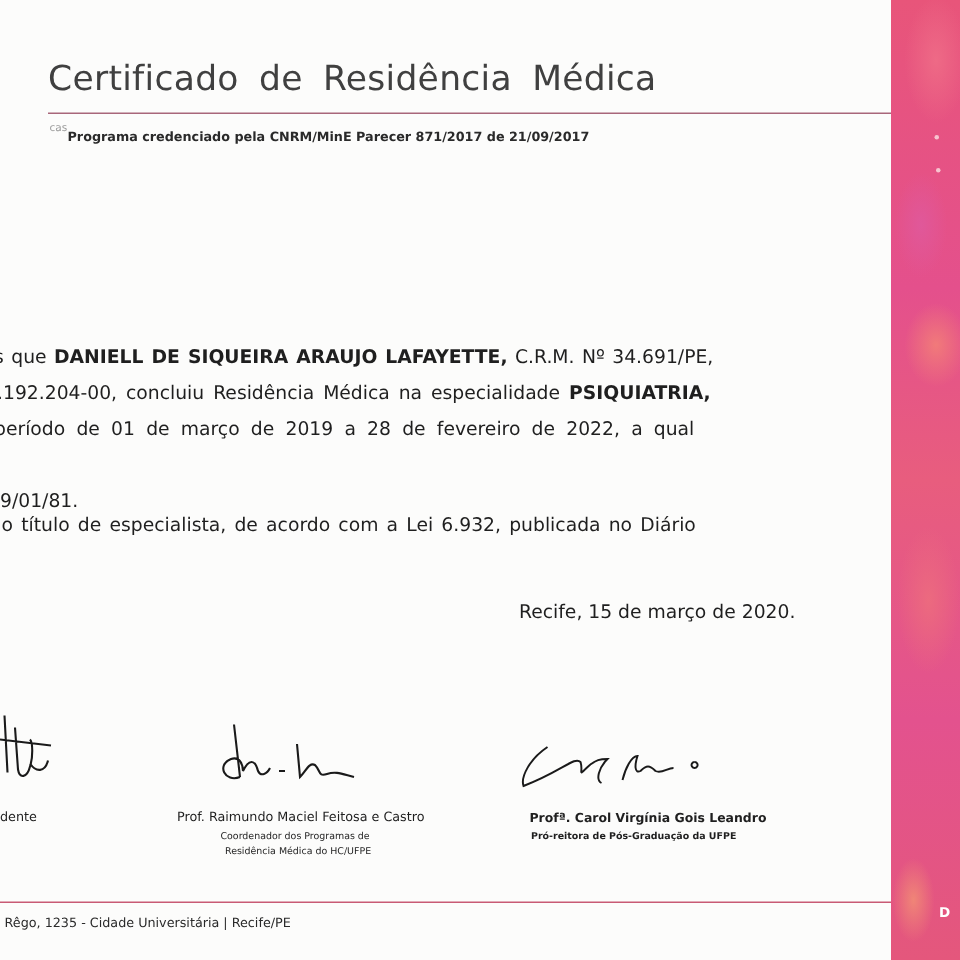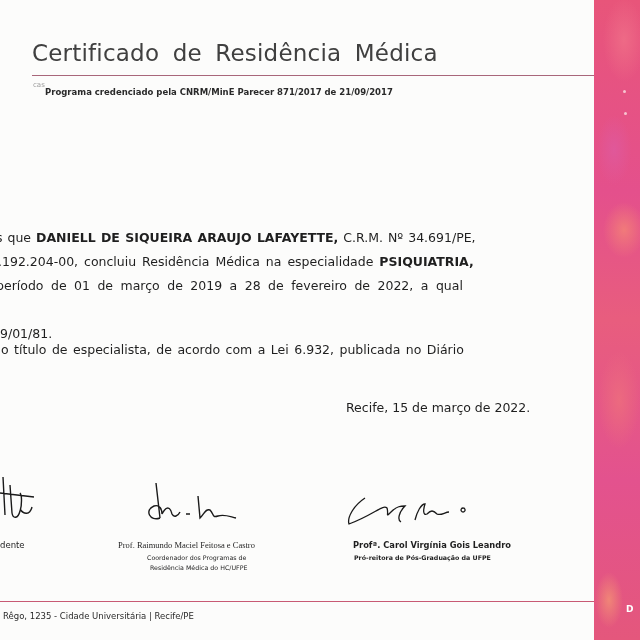--- a/index.html
+++ b/index.html
@@ -46,21 +46,21 @@
 
     .sig { position: absolute; }
     .sig svg { display: block; }
     .sig-left { left: 0; top: 475px; }
     .sig-mid { left: 140px; top: 478px; }
     .sig-right { left: 345px; top: 492px; }
 
     .sig-label { position: absolute; font-size: 8.5px; color: #1f1f1f; white-space: nowrap; margin-top: 12px; }
     .sig-label.small { font-size: 6.3px; }
     .lbl-left { left: 0; top: 528px; }
-    .lbl-mid-name { left: 118px; top: 528px; font-weight: normal; font-family: Liberation Serif, serif; }
+    .lbl-mid-name { left: 118px; top: 528px; font-weight: normal; }
     .lbl-mid-r1 { left: 147px; top: 542px; }
     .lbl-mid-r2 { left: 150px; top: 552px; }
     .lbl-right-name { left: 353px; top: 528px; font-weight: bold; font-size: 8.3px; }
     .lbl-right-r1 { left: 354px; top: 542px; font-weight: bold; }
 
     .footer-rule { position: absolute; left: 0; top: 601px; width: 594px; height: 1px; background: #c85a74; }
     .footer-text { position: absolute; left: 3px; top: 611px; font-size: 8.5px; color: #2a2a2a; }
   </style>
 </head>
 <body>
@@ -81,21 +81,21 @@
     <span>s que </span><span class="bold">DANIELL DE SIQUEIRA ARAUJO LAFAYETTE,</span><span> C.R.M. Nº 34.691/PE,</span>
   </div>
   <div class="line l2">
     <span>.192.204-00, concluiu Residência Médica na especialidade </span><span class="bold">PSIQUIATRIA,</span>
   </div>
   <div class="line l3">período de 01 de março de 2019 a 28 de fevereiro de 2022, a qual</div>
   <div class="line l4">o título de especialista, de acordo com a Lei 6.932, publicada no Diário</div>
   <div class="line l5">9/01/81.</div>
 </div>
 
-<div class="date-line">Recife, 15 de março de 2022.</div>
+<div class="date-line">Recife, 15 de março de 2020.</div>
 
 <div class="sig sig-left">
   <svg width="40" height="50" viewBox="0 0 40 50">
     <path d="M3 2 L5 40 M0 18 L34 22 M10 10 L12 38 C13 44 18 44 20 36 C22 30 22 20 20 18 M20 34 C24 40 30 40 32 32" stroke="#1a1a1a" stroke-width="1.4" fill="none"></path>
   </svg>
 </div>
 <div class="sig sig-mid">
   <svg width="130" height="45" viewBox="0 0 130 45">
     <path d="M16 5 L20 40 M20 40 C10 44 4 32 14 28 C20 26 22 32 22 36 C26 28 30 28 32 36 C34 40 38 38 40 34 M46 36 L50 36 M58 18 L60 40 C64 36 66 30 70 32 C74 36 72 40 78 38 C84 36 88 38 96 40" stroke="#1a1a1a" stroke-width="1.4" fill="none"></path>
   </svg>

